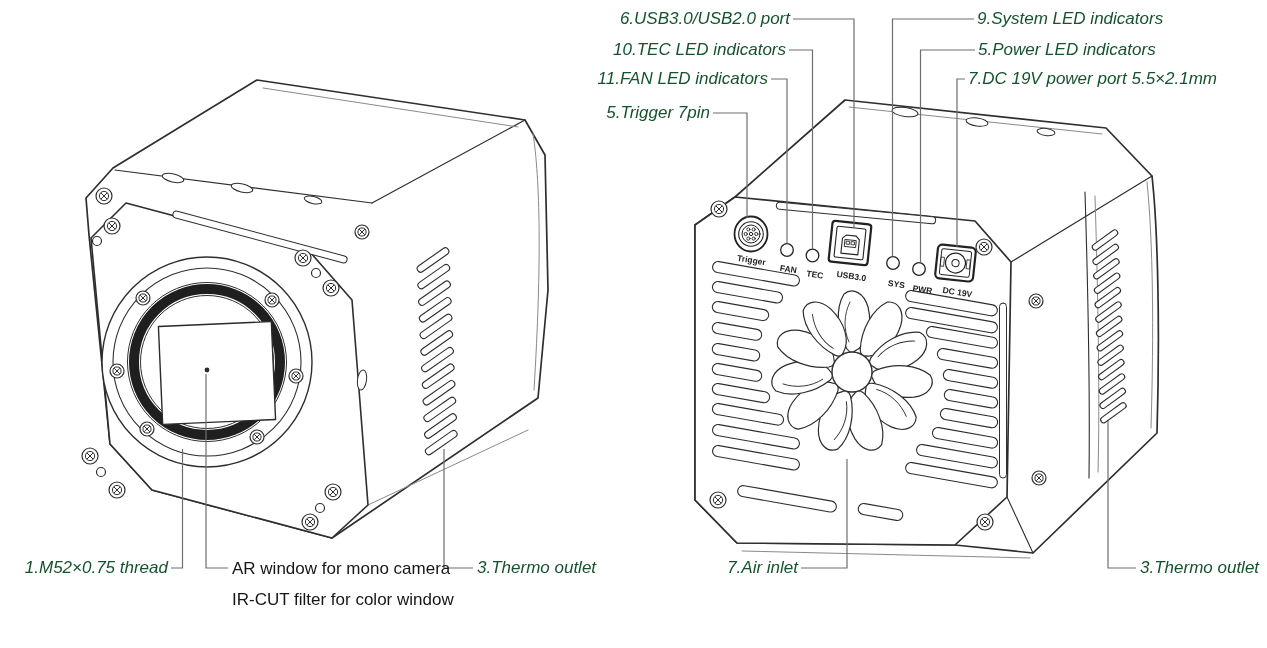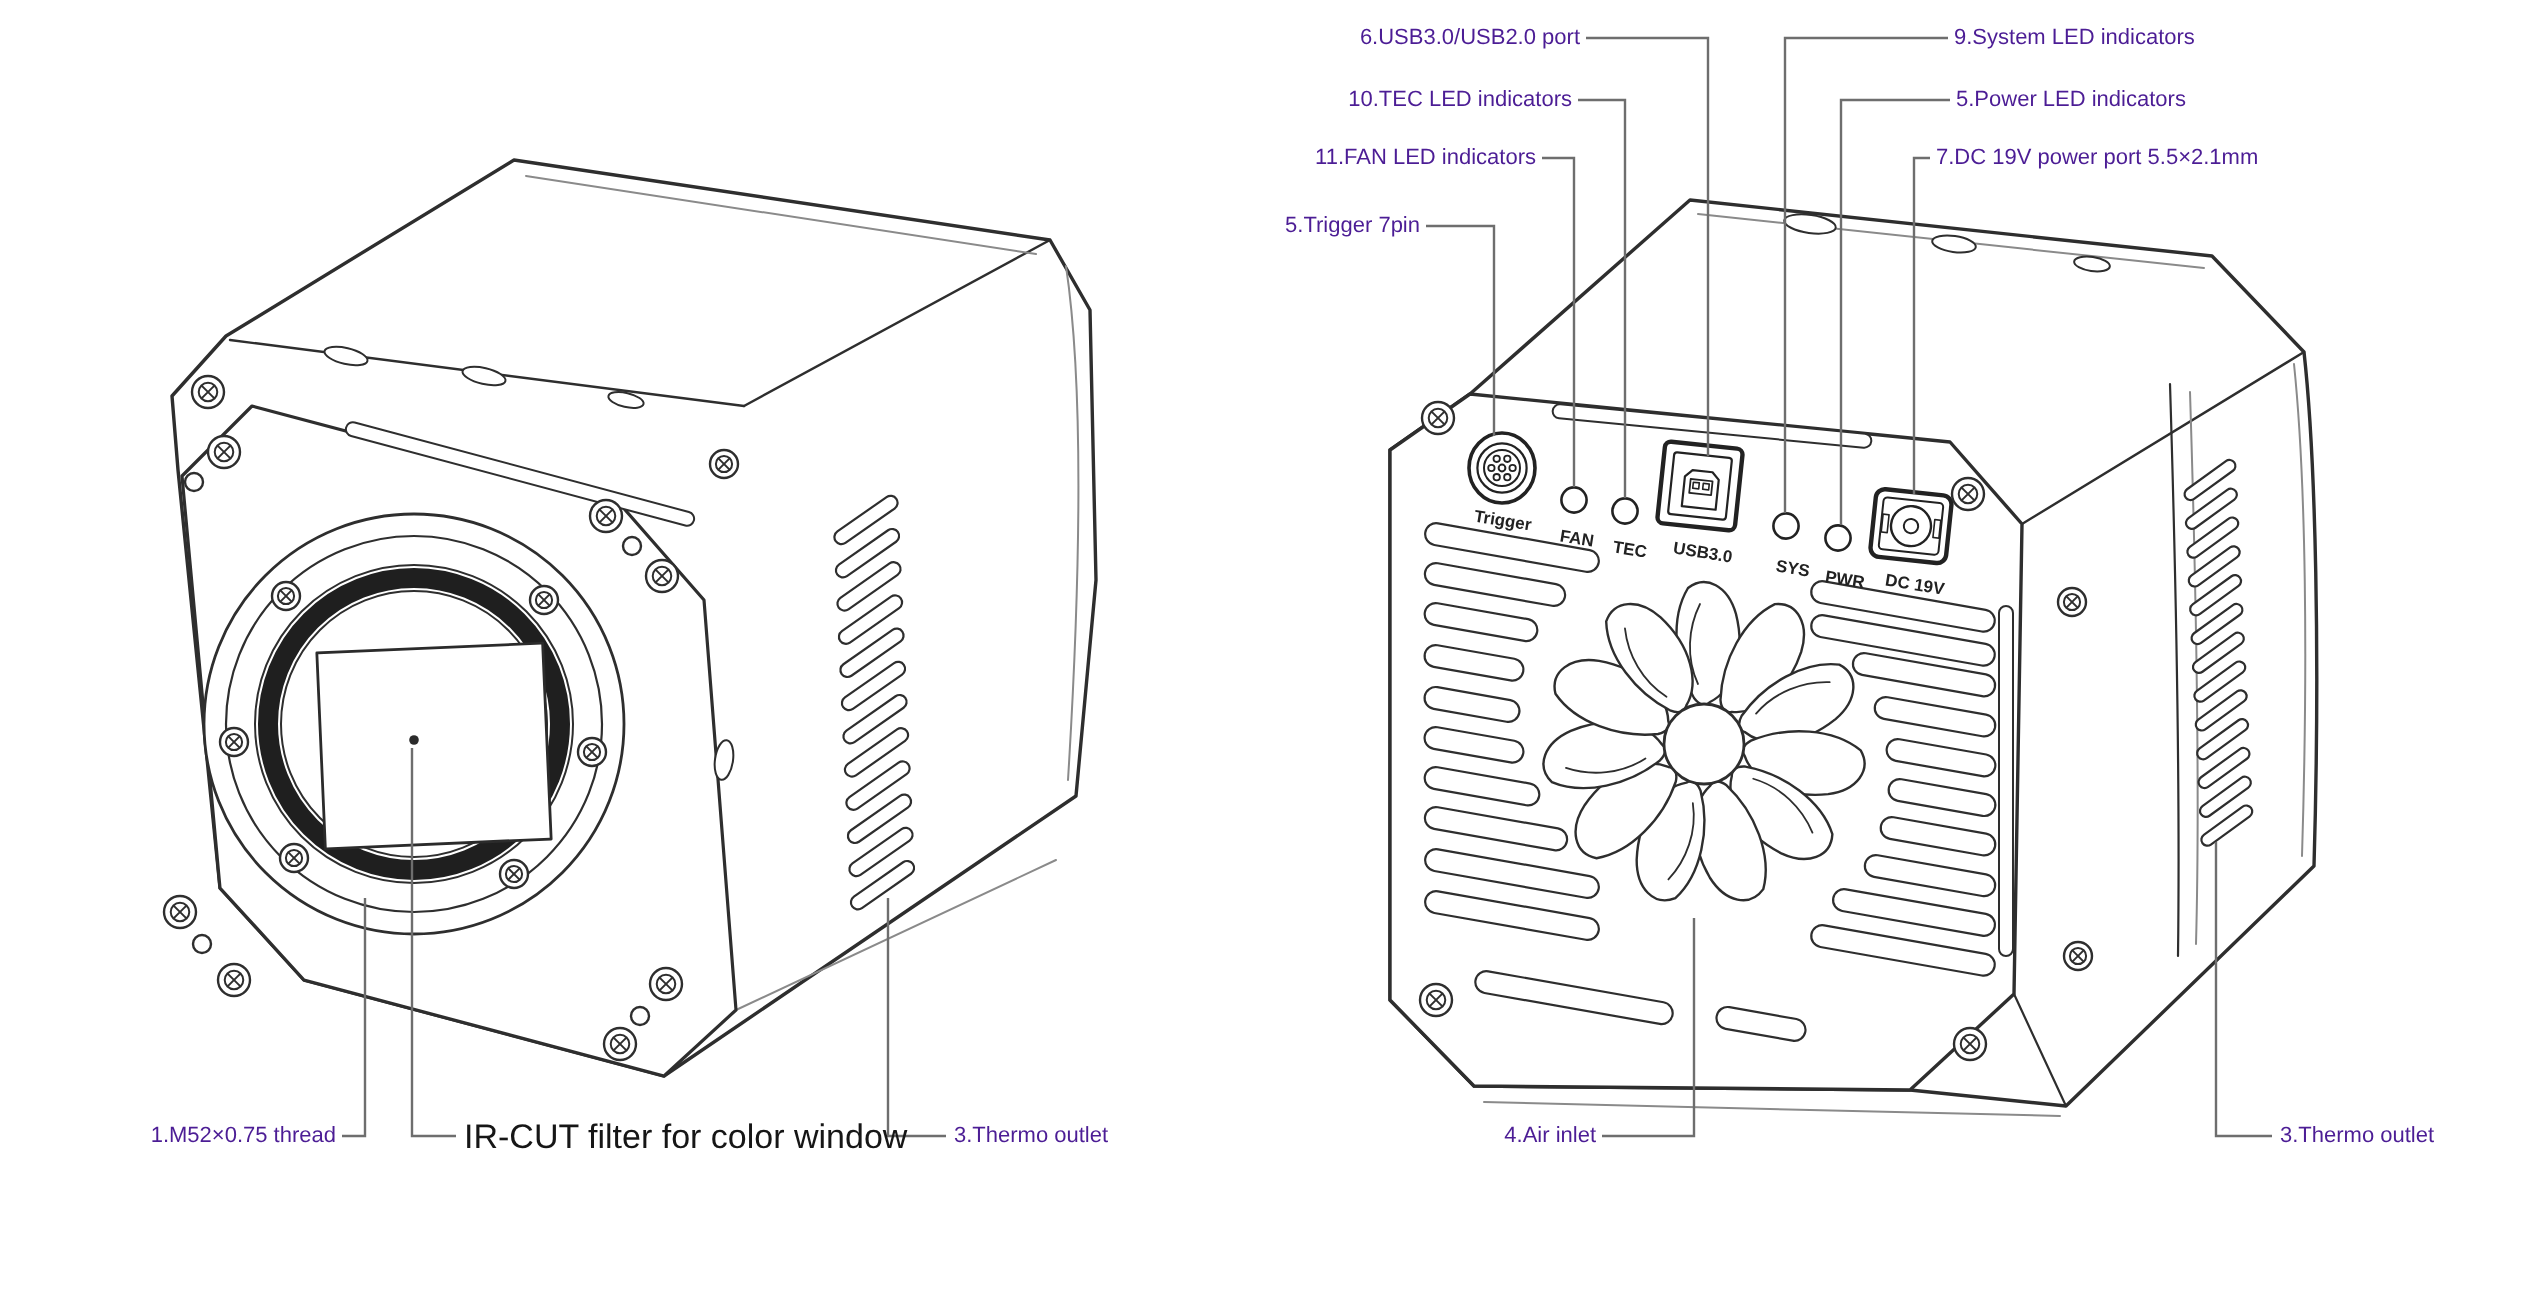--- a/index.html
+++ b/index.html
@@ -1,19 +1,19 @@
 <!DOCTYPE html>
 <html><head>
 <meta charset="utf-8">
 <style>
   html,body{margin:0;padding:0;background:#fff;}
   .stage{position:relative;width:1267px;height:648px;background:#ffffff;overflow:hidden;
          font-family:"Liberation Sans",sans-serif;}
   .stage svg{position:absolute;left:0;top:0;}
-  .lbl{position:absolute;font-size:11px;line-height:20px;color:#4c1d95;white-space:nowrap;}
+  .lbl{position:absolute;font-size:17px;line-height:20px;color:#14532d;white-space:nowrap;font-style:italic;}
   .lbl.r{text-align:right;}
   .note-block{position:absolute;font-size:17px;line-height:31px;color:#161616;white-space:nowrap;}
   .pmark{font-family:"Liberation Sans",sans-serif;font-size:8.5px;font-weight:bold;fill:#222;text-anchor:middle;}
 </style>
 </head>
 <body>
 
 <div class="stage">
 
 <svg width="1267" height="648" viewBox="0 0 1267 648">
@@ -323,19 +323,20 @@
 
 <div class="lbl r" style="right:477px;top:9px">6.USB3.0/USB2.0 port</div>
 <div class="lbl r" style="right:481px;top:40px">10.TEC LED indicators</div>
 <div class="lbl r" style="right:499px;top:69px">11.FAN LED indicators</div>
 <div class="lbl r" style="right:557px;top:103px">5.Trigger 7pin</div>
 <div class="lbl" style="left:977px;top:9px">9.System LED indicators</div>
 <div class="lbl" style="left:978px;top:40px">5.Power LED indicators</div>
 <div class="lbl" style="left:968px;top:69px">7.DC 19V power port 5.5×2.1mm</div>
 <div class="lbl r" style="right:1099px;top:558px">1.M52×0.75 thread</div>
 <div class="note-block" style="left:232px;top:553px">
+  <div>AR window for mono camera</div>
   <div>IR-CUT filter for color window</div>
 </div>
 <div class="lbl" style="left:477px;top:558px">3.Thermo outlet</div>
-<div class="lbl r" style="right:469px;top:558px">4.Air inlet</div>
+<div class="lbl r" style="right:469px;top:558px">7.Air inlet</div>
 <div class="lbl" style="left:1140px;top:558px">3.Thermo outlet</div>
 
 </div>
 
 </body></html>

